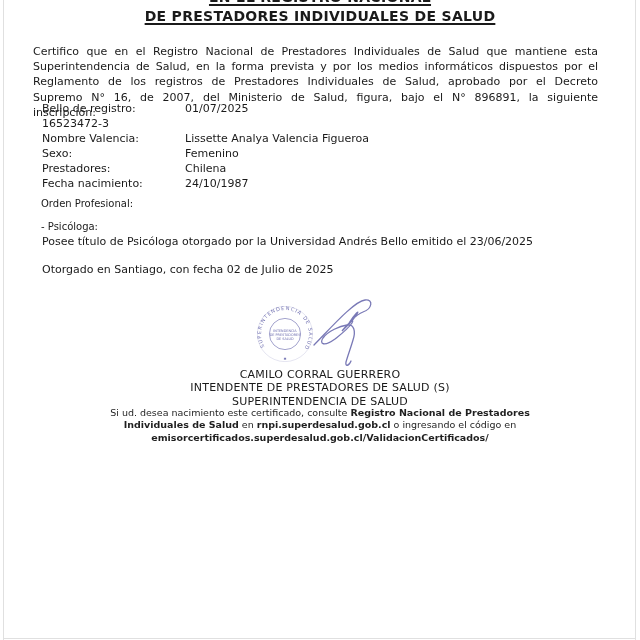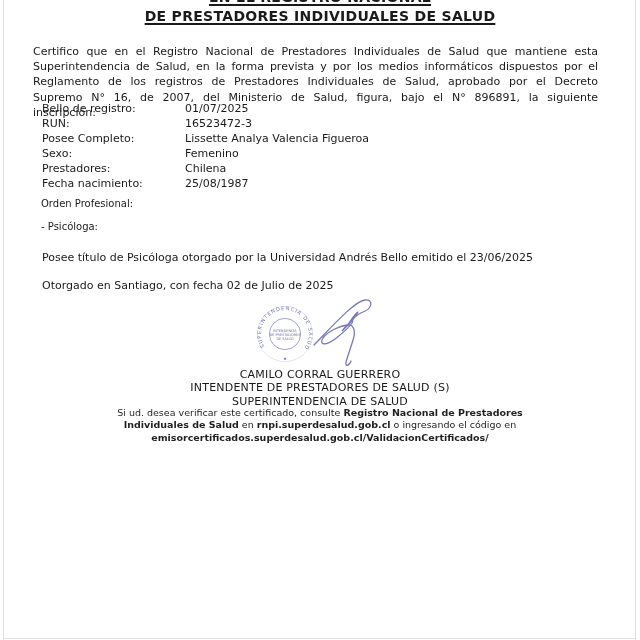--- a/index.html
+++ b/index.html
@@ -33,21 +33,21 @@
     word-spacing:1px;
   }
 
   .fields{position:absolute;left:42px;top:101px;font-size:11px;line-height:15px;}
   .field-row{display:flex;}
   .flabel{width:143px;flex-shrink:0;}
 
   .bold-line{position:absolute;left:41px;font-weight:normal;font-size:10px;}
   .orden{top:198px;}
   .prof{top:221px;}
-  .plain-line{position:absolute;left:42px;font-size:11px;margin-top:16px;}
+  .plain-line{position:absolute;left:42px;font-size:11px;}
   .detail{top:235px;}
   .issued{top:263px;}
 
   .stamp-wrap{position:absolute;left:256px;top:305px;width:58px;height:58px;}
   .sig-wrap{position:absolute;left:310px;top:293px;width:84px;height:84px;}
 
   .signatory{
     position:absolute;left:0;right:0;top:368px;text-align:center;
     font-weight:normal;font-size:11px;line-height:13.4px;letter-spacing:.2px;
   }
@@ -69,38 +69,37 @@
   </div>
 
   <div class="intro">Certifico que en el Registro Nacional de Prestadores Individuales de Salud que mantiene esta Superintendencia de Salud, en la forma prevista y por los medios informáticos dispuestos por el Reglamento de los registros de Prestadores Individuales de Salud, aprobado por el Decreto Supremo N° 16, de 2007, del Ministerio de Salud, figura, bajo el N° 896891, la siguiente inscripción:</div>
 
   <div class="fields">
     <div class="field-row">
       <span class="flabel">Bello de registro:</span>
       <span class="fvalue">01/07/2025</span>
     </div>
     <div class="field-row">
-      <span class="flabel">RUN:</span>
       <span class="fvalue">16523472-3</span>
     </div>
     <div class="field-row">
-      <span class="flabel">Posee Completo:</span>
+      <span class="flabel">Nombre Valencia:</span>
       <span class="fvalue">Lissette Analya Valencia Figueroa</span>
     </div>
     <div class="field-row">
       <span class="flabel">Sexo:</span>
       <span class="fvalue">Femenino</span>
     </div>
     <div class="field-row">
       <span class="flabel">Prestadores:</span>
       <span class="fvalue">Chilena</span>
     </div>
     <div class="field-row">
       <span class="flabel">Fecha nacimiento:</span>
-      <span class="fvalue">25/08/1987</span>
+      <span class="fvalue">24/10/1987</span>
     </div>
   </div>
 
   <div class="bold-line orden">Orden Profesional:</div>
 
   <div class="bold-line prof">- Psicóloga:</div>
 
   <div class="plain-line detail">Posee título de Psicóloga otorgado por la Universidad Andrés Bello emitido el 23/06/2025</div>
 
   <div class="plain-line issued">Otorgado en Santiago, con fecha 02 de Julio de 2025</div>
@@ -148,19 +147,19 @@
     </svg>
   </div>
 
   <div class="signatory">
     <div>CAMILO CORRAL GUERRERO</div>
     <div>INTENDENTE DE PRESTADORES DE SALUD (S)</div>
     <div>SUPERINTENDENCIA DE SALUD</div>
   </div>
 
   <div class="footer">
-    <span>Si ud. desea verificar este certificado, consulte </span><b>Registro Nacional de Prestadores Individuales de Salud</b><span> en </span><b>rnpi.superdesalud.gob.cl</b><span> o ingresando el código en </span><b>emisorcertificados.superdesalud.gob.cl/ValidacionCertificados/</b>
+    <span>Si ud. desea nacimiento este certificado, consulte </span><b>Registro Nacional de Prestadores Individuales de Salud</b><span> en </span><b>rnpi.superdesalud.gob.cl</b><span> o ingresando el código en </span><b>emisorcertificados.superdesalud.gob.cl/ValidacionCertificados/</b>
   </div>
 
   <div class="edge edge-left"></div>
   <div class="edge edge-right"></div>
   <div class="edge edge-bottom"></div>
 </div>
 
 </body></html>

